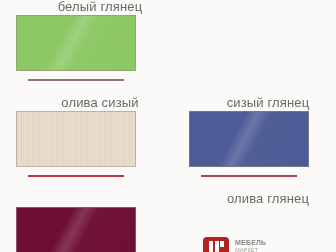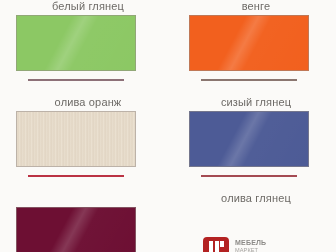--- a/index.html
+++ b/index.html
@@ -36,24 +36,24 @@
   .swatch-cell {
     width: 168px;
     height: 96px;
     position: relative;
     box-sizing: border-box;
   }
 
   .cell-label {
     position: absolute;
     top: 1px;
-    left: 4px;
+    left: 16px;
     width: 168px;
     text-align: center;
-    font-size: 11px;
+    font-size: 13px;
     line-height: 11px;
     color: #6d6a66;
     letter-spacing: 0.15px;
     white-space: nowrap;
   }
 
   .swatch-chip {
     position: absolute;
     left: 16px;
     top: 15px;
@@ -158,32 +158,25 @@
   <div class="swatch-grid">
 
     <div class="swatch-row">
       <div class="swatch-cell left">
         <div class="cell-label">белый глянец</div>
         <div class="swatch-chip" style="background:#8cc864;">
           <div class="gloss"></div>
         </div>
         <div class="divider" style="background:#8d7078;"></div>
       </div>
-      <div class="swatch-cell right">
-        <div class="cell-label">венге</div>
-        <div class="swatch-chip" style="background:#f2601e;">
-          <div class="gloss"></div>
-        </div>
-        <div class="divider" style="background:#8a7670;"></div>
-      </div>
     </div>
 
     <div class="swatch-row">
       <div class="swatch-cell left">
-        <div class="cell-label">олива оранж</div>
+        <div class="cell-label">олива сизый</div>
         <div class="swatch-chip" style="background:#eae0d0;">
           <div class="grain"></div>
         </div>
         <div class="divider" style="background:#bb3344;"></div>
       </div>
       <div class="swatch-cell right">
         <div class="cell-label">сизый глянец</div>
         <div class="swatch-chip" style="background:#4d5b96;">
           <div class="gloss"></div>
         </div>

